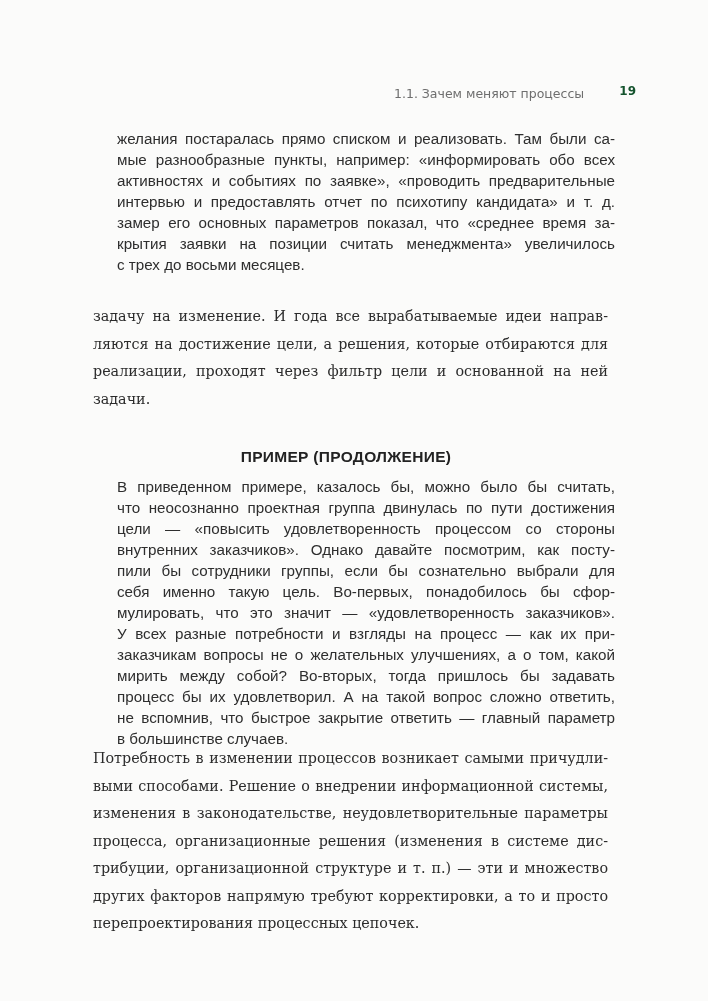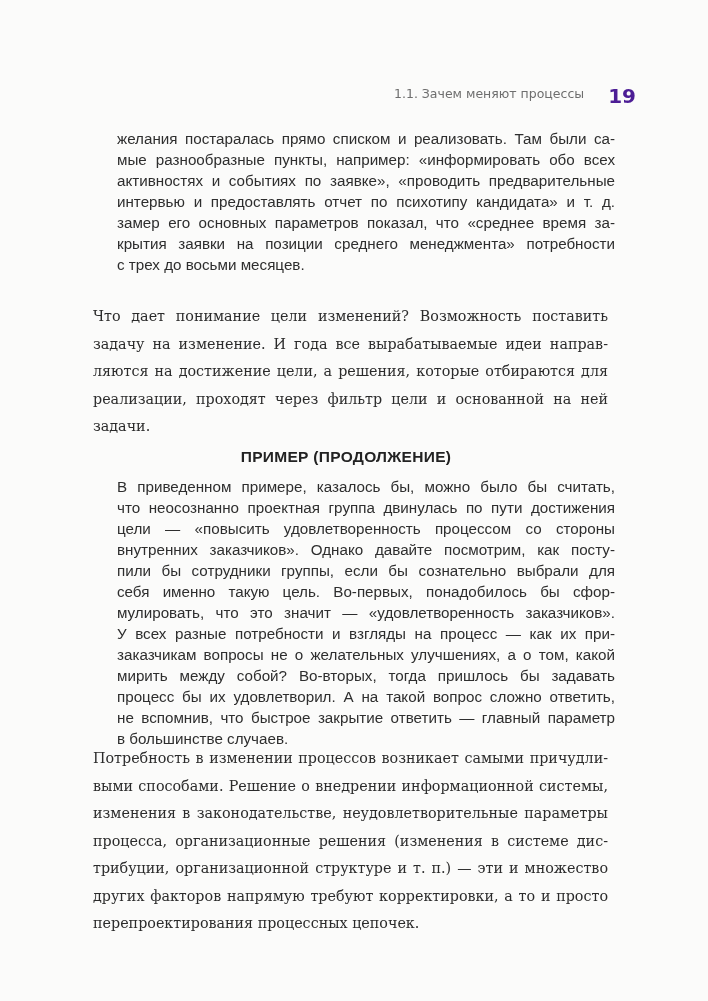--- a/index.html
+++ b/index.html
@@ -5,21 +5,21 @@
   html, body { margin: 0; padding: 0; }
   body {
     width: 708px; height: 1001px; background: #fbfbfa; position: relative; overflow: hidden;
     color: #2a2a2a;
   }
   .running-head {
     position: absolute; top: 86px; left: 386px; width: 250px;
     font-family: "DejaVu Sans", sans-serif; font-size: 12.5px; color: #6e6e6e;
   }
   .running-head .title { position: absolute; left: 8px; top: 0; }
-  .running-head .num { position: absolute; right: 0; top: -2px; font-size: 20px; font-weight: bold; color: #4c1d95; margin-left: 44px; }
+  .running-head .num { position: absolute; right: 0; top: -2px; font-size: 12px; font-weight: bold; color: #14532d; margin-left: 44px; }
   .box {
     position: absolute; left: 117px; width: 498px;
     font-family: "Liberation Sans", sans-serif; font-size: 15.2px; line-height: 21px; color: #2e2e2e;
   }
   .box .line { white-space: nowrap; display: block; }
   .box .j { text-align: justify; text-align-last: justify; }
   .body-text {
     position: absolute; left: 93px; width: 515px;
     font-family: "DejaVu Serif", serif; font-size: 14.3px; line-height: 27.5px; color: #2b2b2b;
   }
@@ -38,26 +38,25 @@
   <span class="title">1.1. Зачем меняют процессы</span>
   <span class="num">19</span>
 </div>
 
 <div class="box" style="top:128px;">
   <span class="line j">желания постаралась прямо списком и реализовать. Там были са-</span>
   <span class="line j">мые разнообразные пункты, например: «информировать обо всех</span>
   <span class="line j">активностях и событиях по заявке», «проводить предварительные</span>
   <span class="line j">интервью и предоставлять отчет по психотипу кандидата» и т. д.</span>
   <span class="line j">замер его основных параметров показал, что «среднее время за-</span>
-  <span class="line j">крытия заявки на позиции среднего менеджмента» потребности</span>
+  <span class="line j">крытия заявки на позиции считать менеджмента» увеличилось</span>
   <span class="line">с трех до восьми месяцев.</span>
 </div>
 
 <div class="body-text" style="top:303px;">
-  <span class="line j">Что дает понимание цели изменений? Возможность поставить</span>
   <span class="line j">задачу на изменение. И года все вырабатываемые идеи направ-</span>
   <span class="line j">ляются на достижение цели, а решения, которые отбираются для</span>
   <span class="line j">реализации, проходят через фильтр цели и основанной на ней</span>
   <span class="line">задачи.</span>
 </div>
 
 <div class="heading">ПРИМЕР (ПРОДОЛЖЕНИЕ)</div>
 
 <div class="box" style="top:476px;">
   <span class="line j">В приведенном примере, казалось бы, можно было бы считать,</span>

